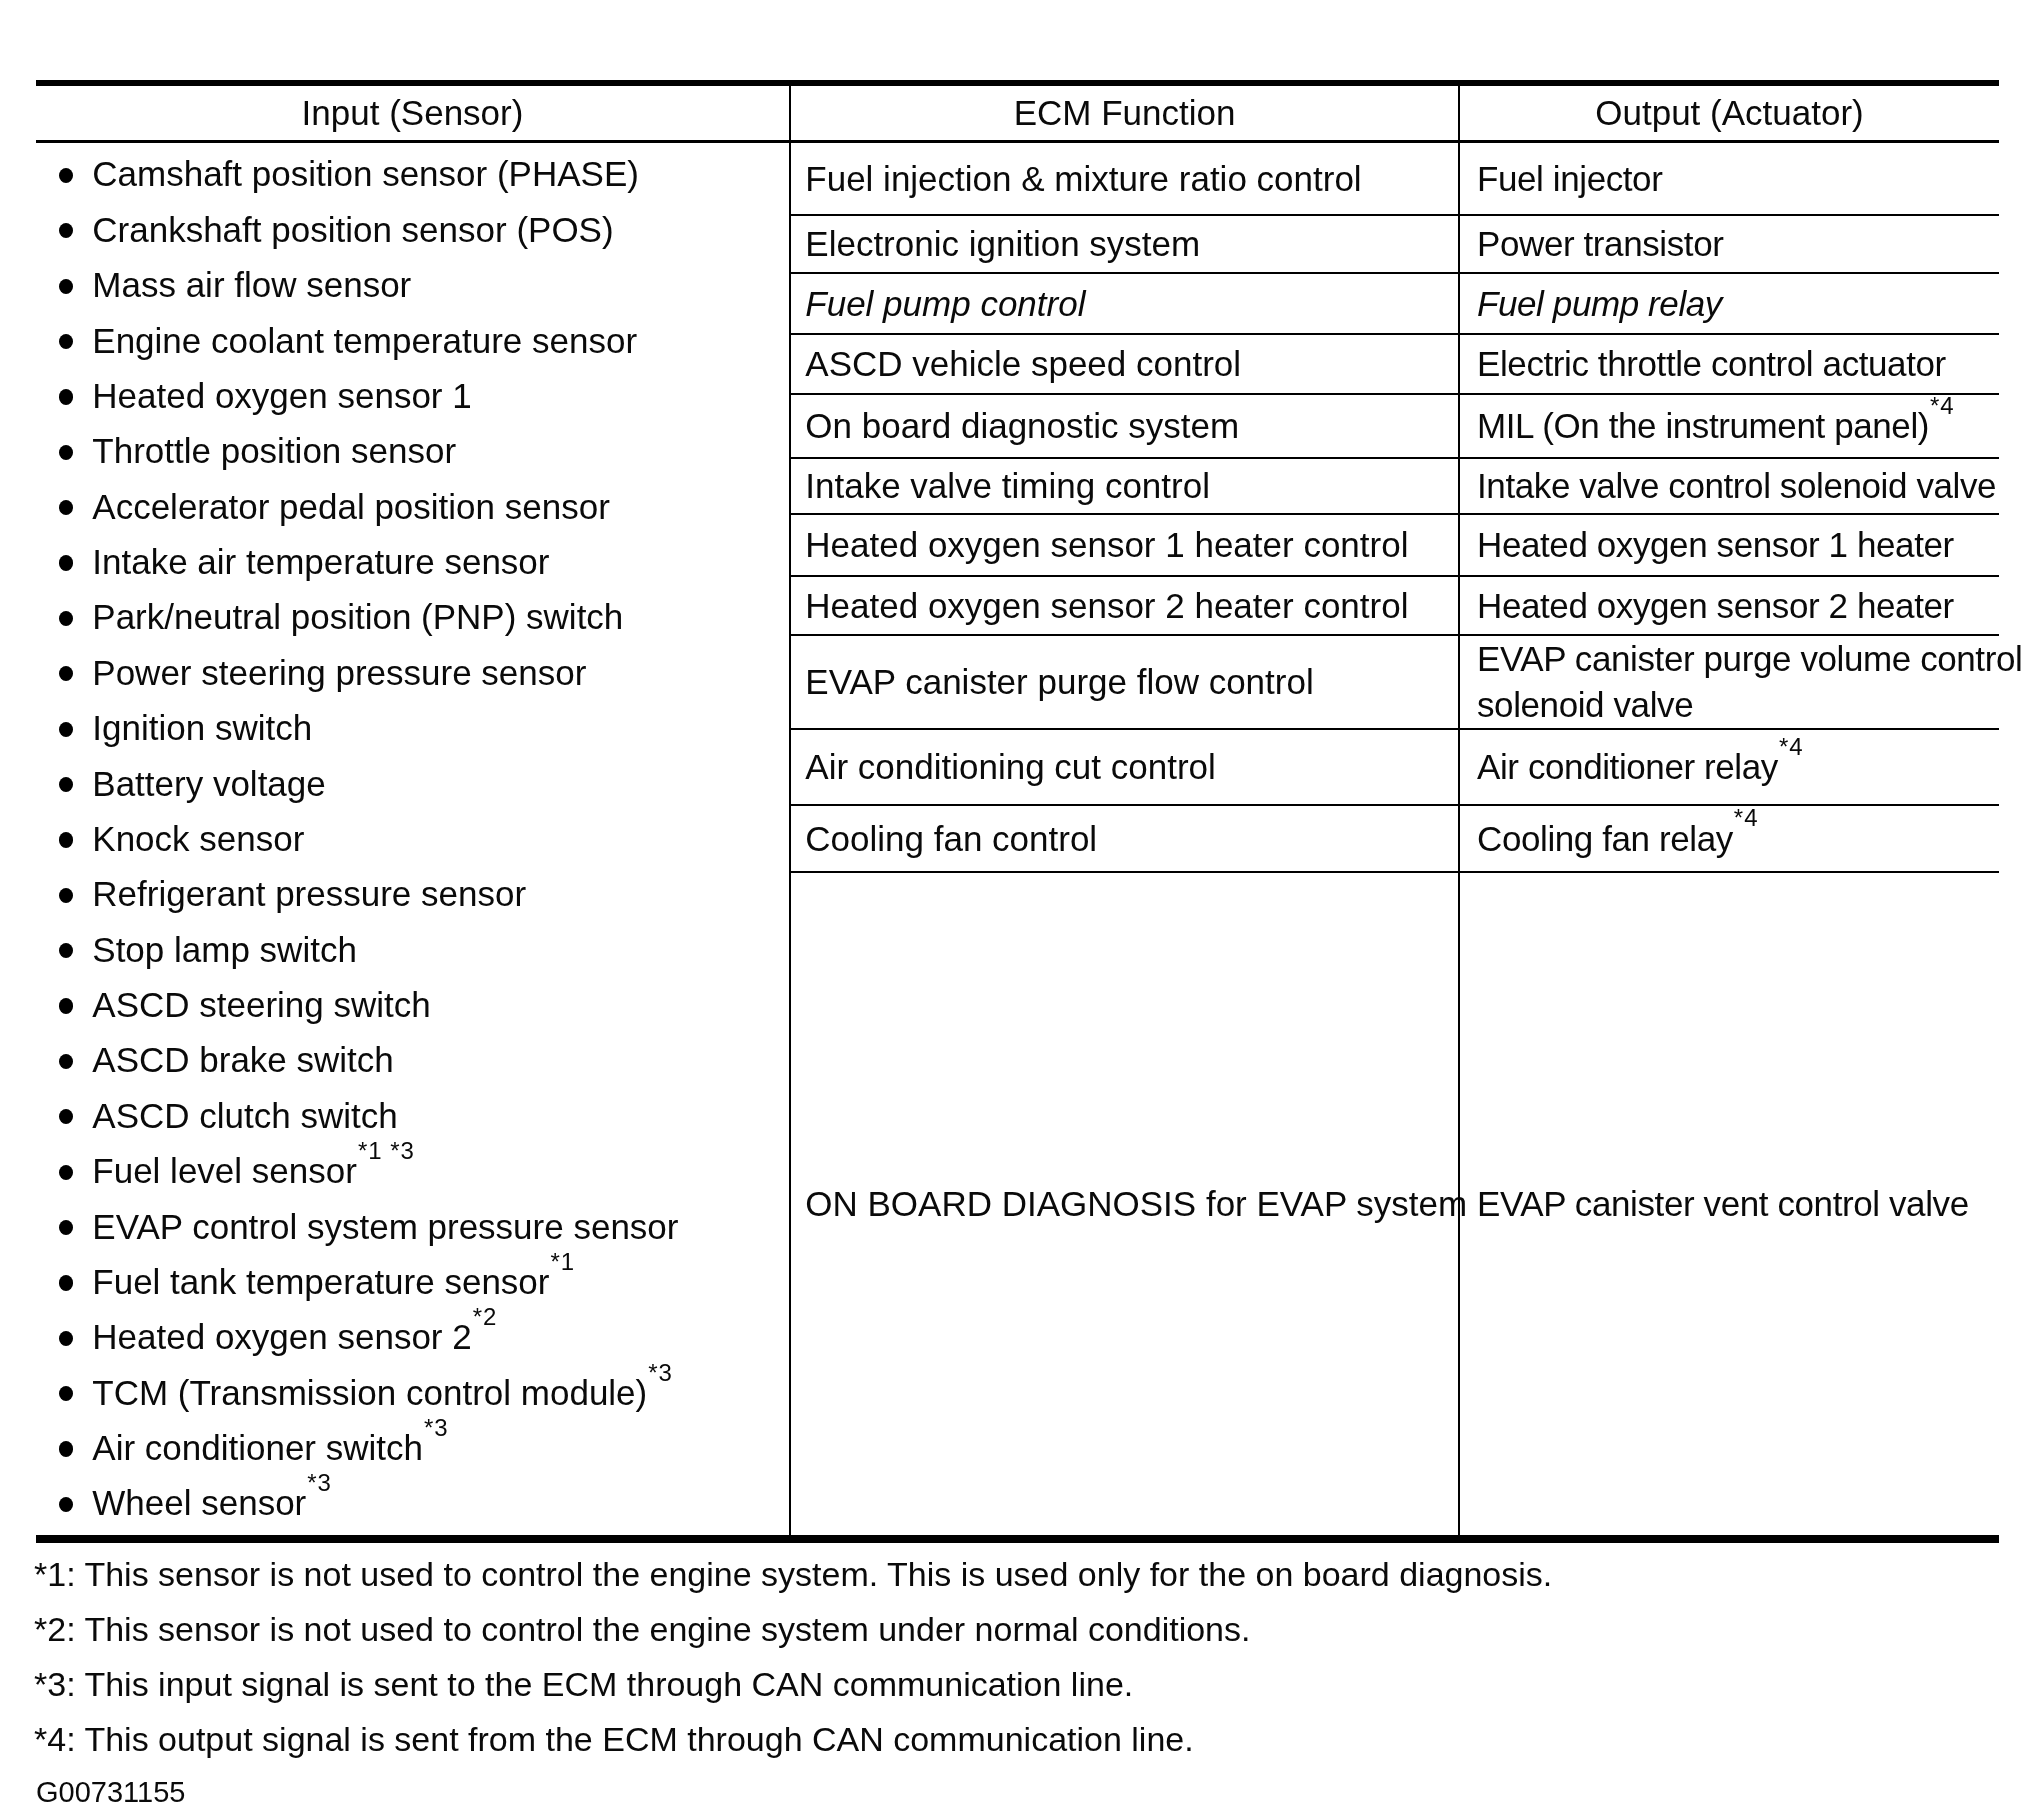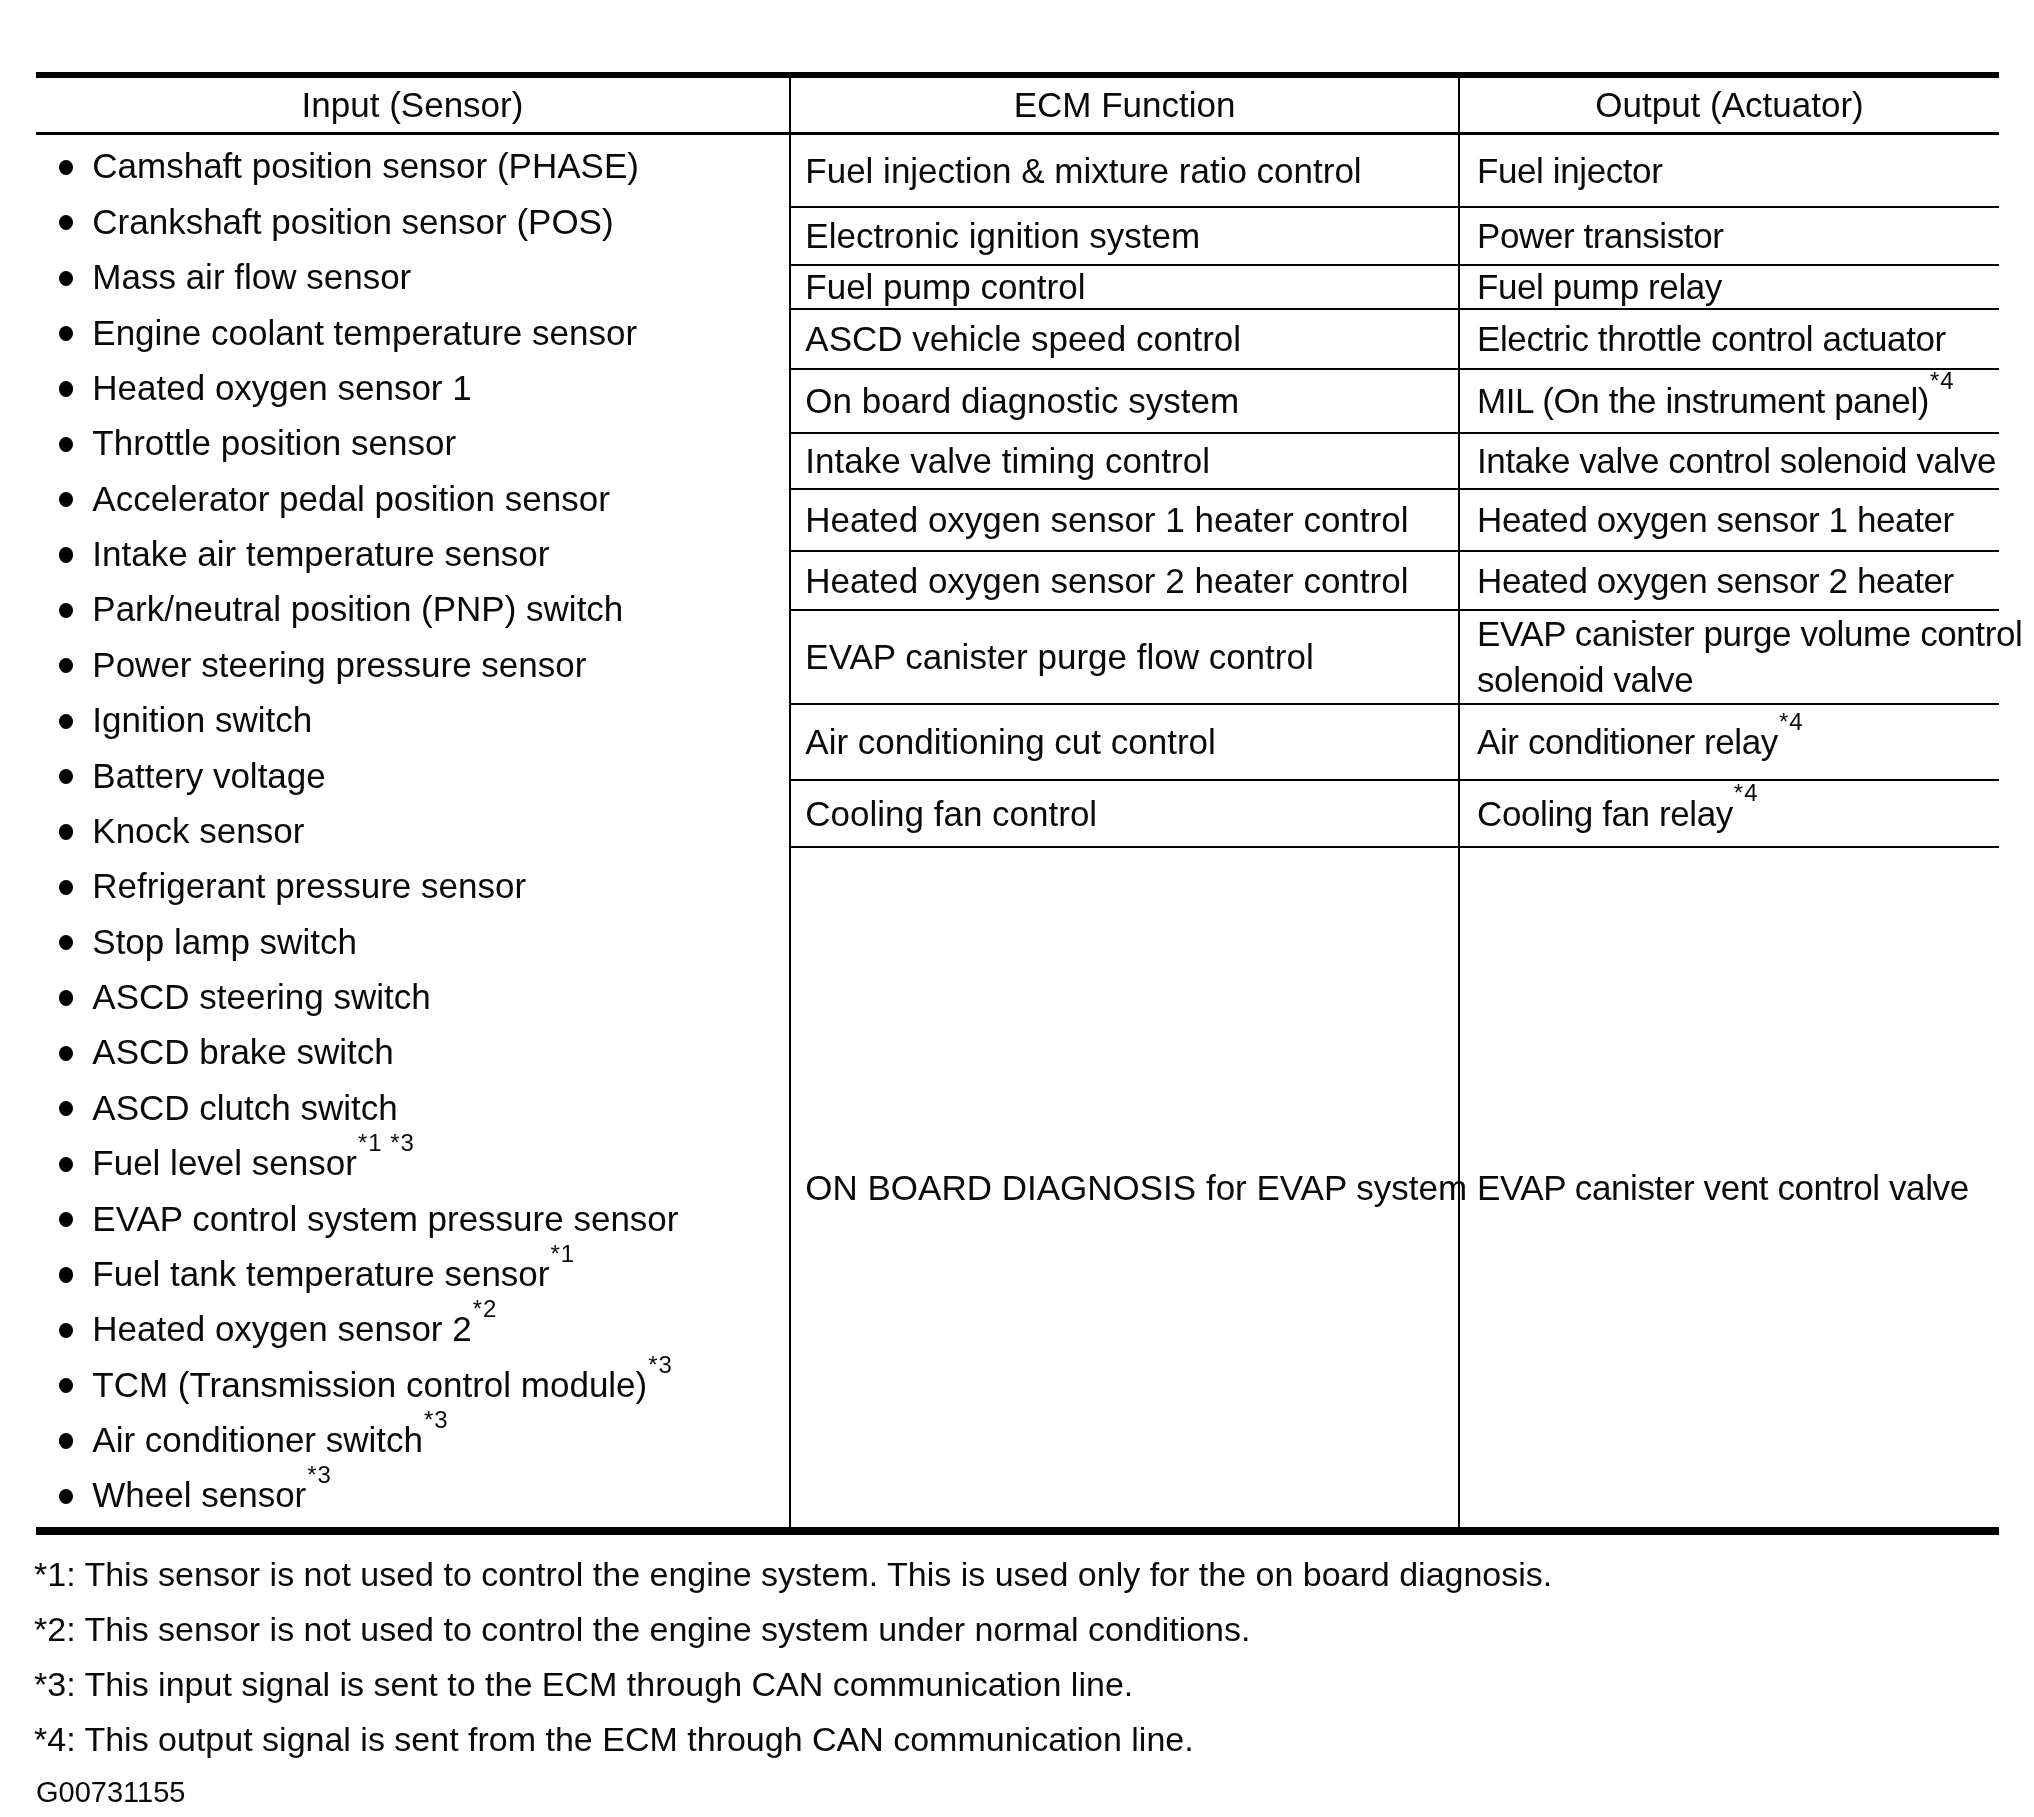--- a/index.html
+++ b/index.html
@@ -7,21 +7,21 @@
     width:2034px;height:1817px;
     background:#ffffff;
     position:relative;
     font-family:"Liberation Sans", sans-serif;
     color:#0a0a0a;
     -webkit-font-smoothing:antialiased;
   }
   
   .ecm-table{
     position:absolute;
-    left:36px;top:72px;
+    left:36px;top:80px;
     width:1963px;height:1463px;
     box-sizing:border-box;
     border-top:6.7px solid #000;
     border-bottom:8.6px solid #000;
     display:flex;flex-direction:column;
   }
   
   .thead{
     display:flex;
     height:57px;
@@ -67,21 +67,21 @@
     box-sizing:border-box;
     min-height:0;
   }
   .trow{
     display:flex;box-sizing:border-box;
     border-bottom:2.9px solid #000;
     flex:0 0 auto;
   }
   .trow:nth-child(1){height:73px;}
   .trow:nth-child(2){height:58px;}
-  .trow:nth-child(3){height:44px;}
+  .trow:nth-child(3){height:61px;font-style:italic;}
   .trow:nth-child(4){height:60px;}
   .trow:nth-child(5){height:64px;}
   .trow:nth-child(6){height:56px;}
   .trow:nth-child(7){height:62px;}
   .trow:nth-child(8){height:59px;}
   .trow:nth-child(9){height:94px;}
   .trow:nth-child(10){height:76px;}
   .trow:nth-child(11){height:67px;}
   .trow:nth-child(12){flex:1 1 auto;border-bottom:none;}
   .fcell{

